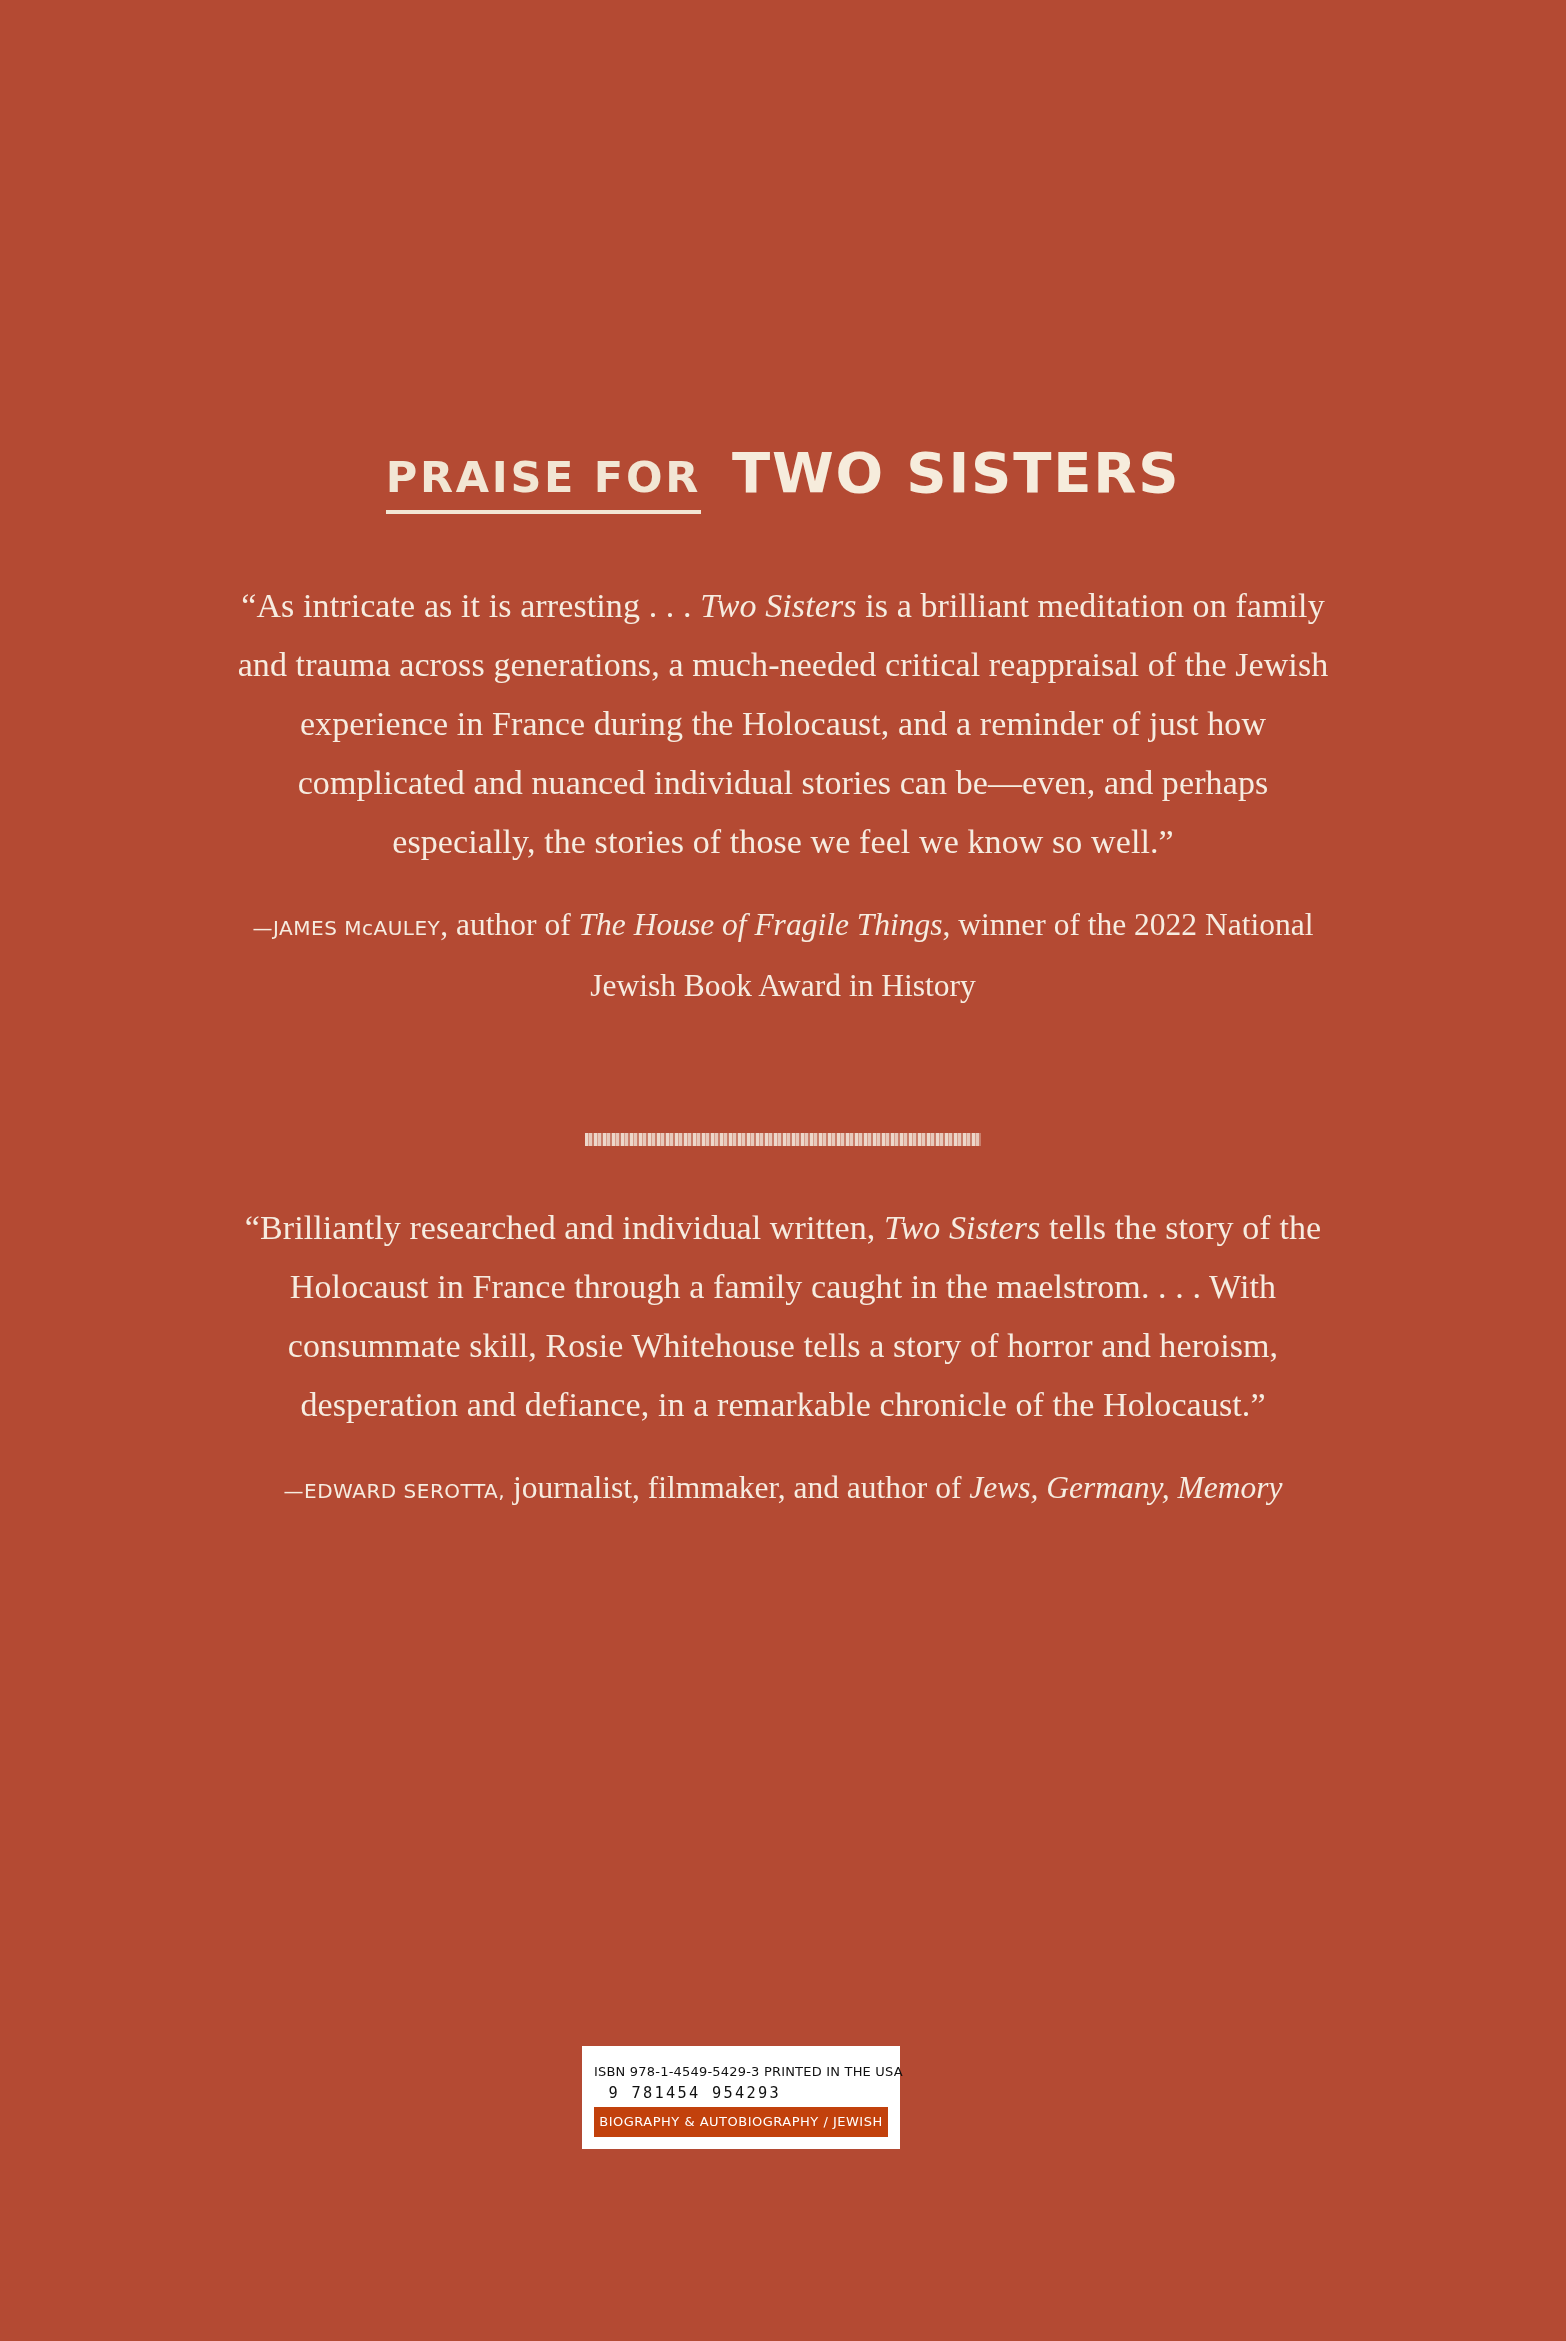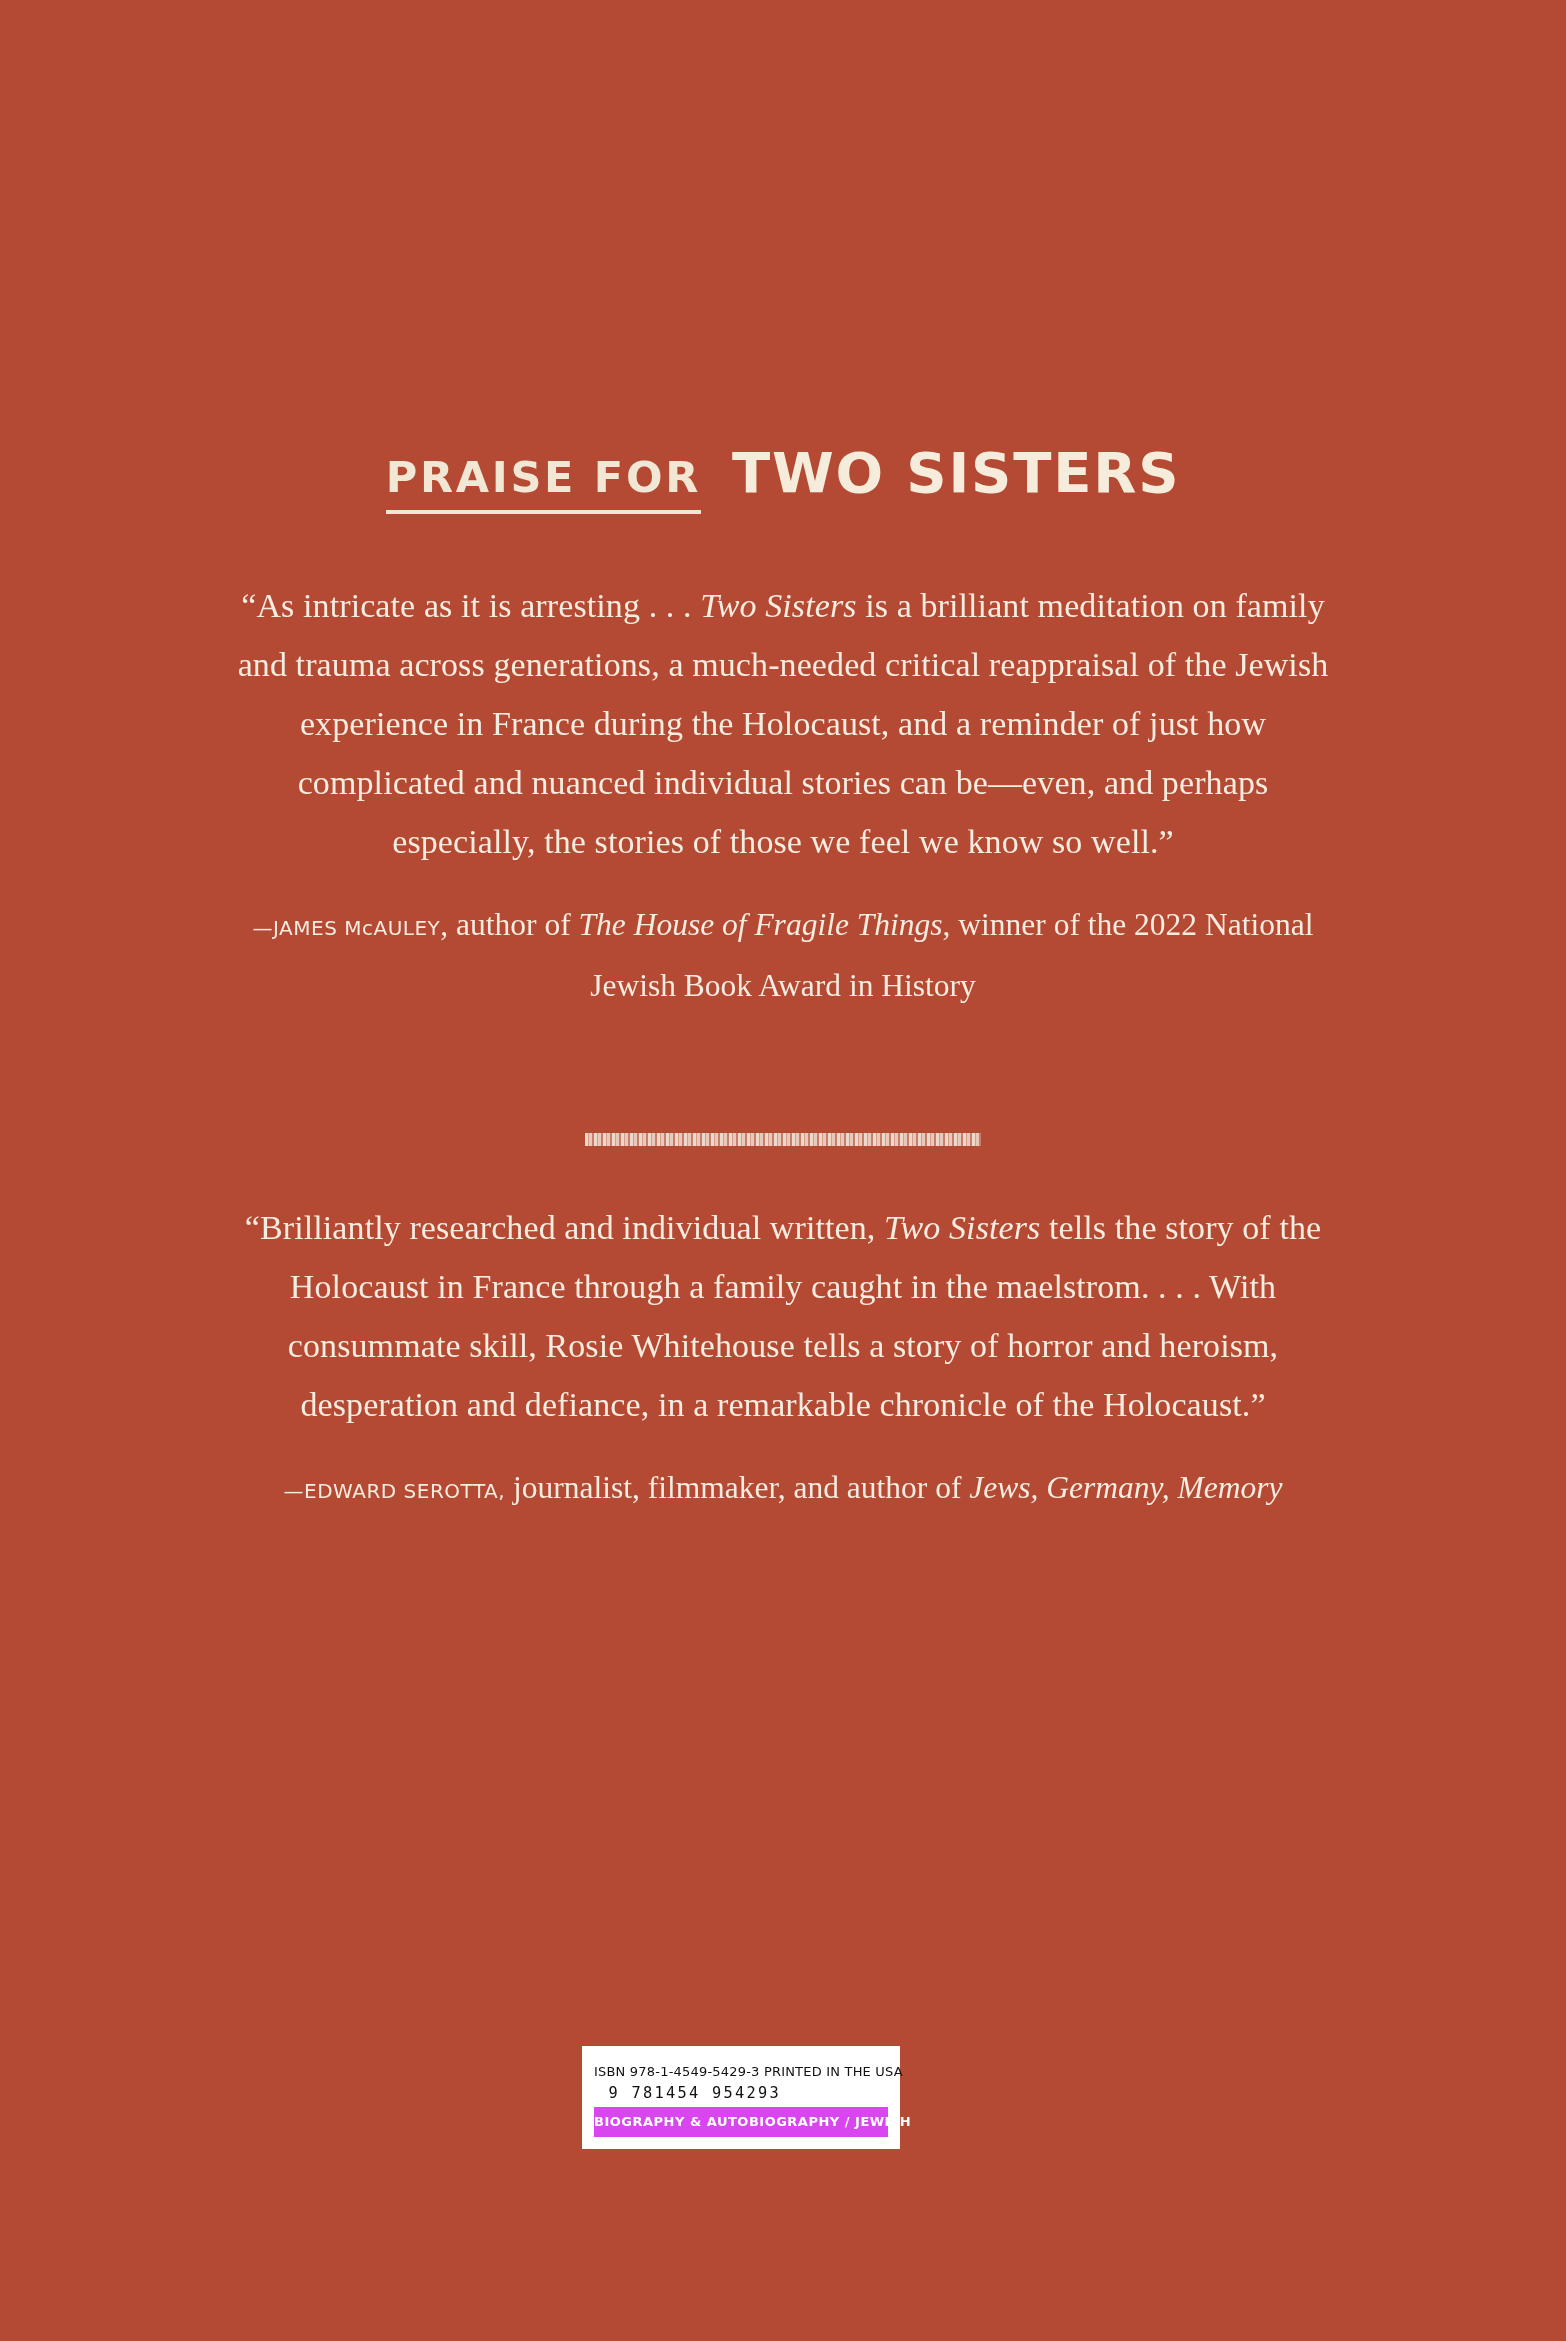--- a/index.html
+++ b/index.html
@@ -163,24 +163,24 @@
   .ean-digits {
     font-family: "DejaVu Sans Mono", monospace;
     font-size: 15.3px;
     color: #111;
     letter-spacing: 2.3px;
     text-align: left;
     padding: 1.8px 0 5.4px 14.4px;
     white-space: nowrap;
   }
   .category-bar {
-    background: #d946ef;
+    background: #c2410c;
     color: #fff;
     font-family: "DejaVu Sans", sans-serif;
-    font-weight: 700;
+    font-weight: 400;
     font-size: 13px;
     letter-spacing: 0.5px;
     text-align: center;
     padding: 7.2px 0 7.2px;
     white-space: nowrap;
   }
 </style>
 </head>
 <body style="background: rgb(180, 74, 51);">
 

